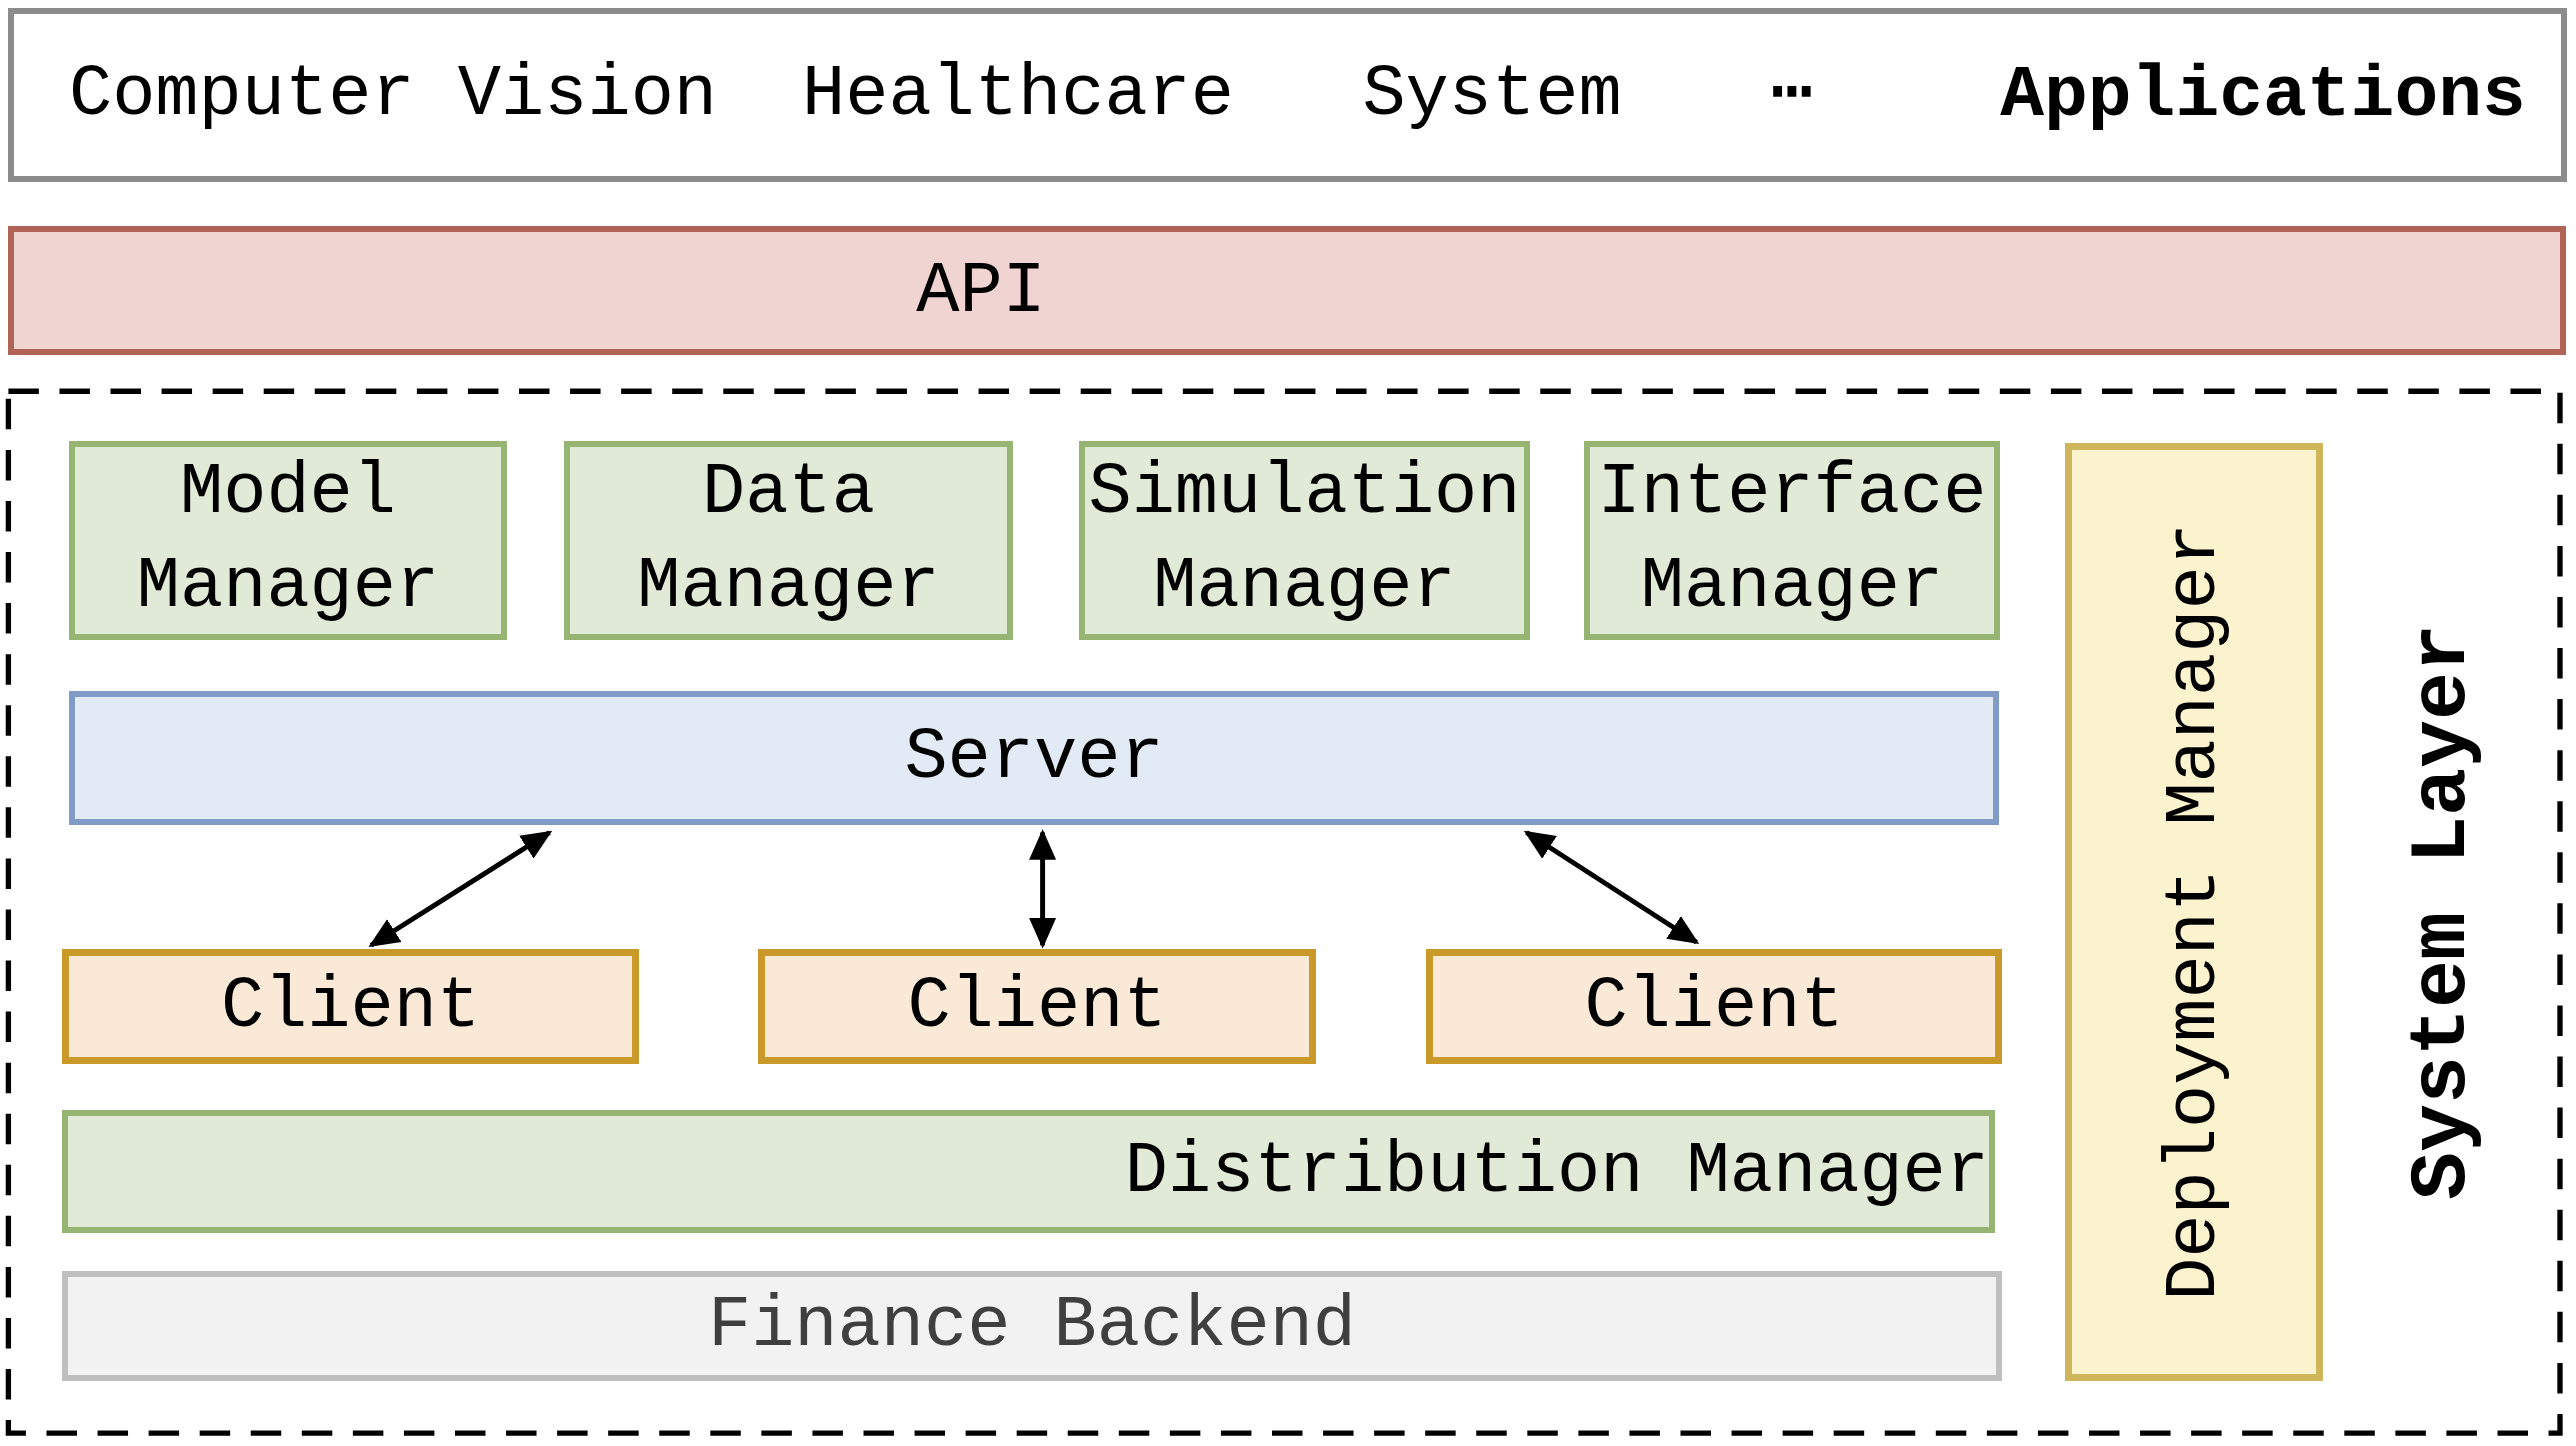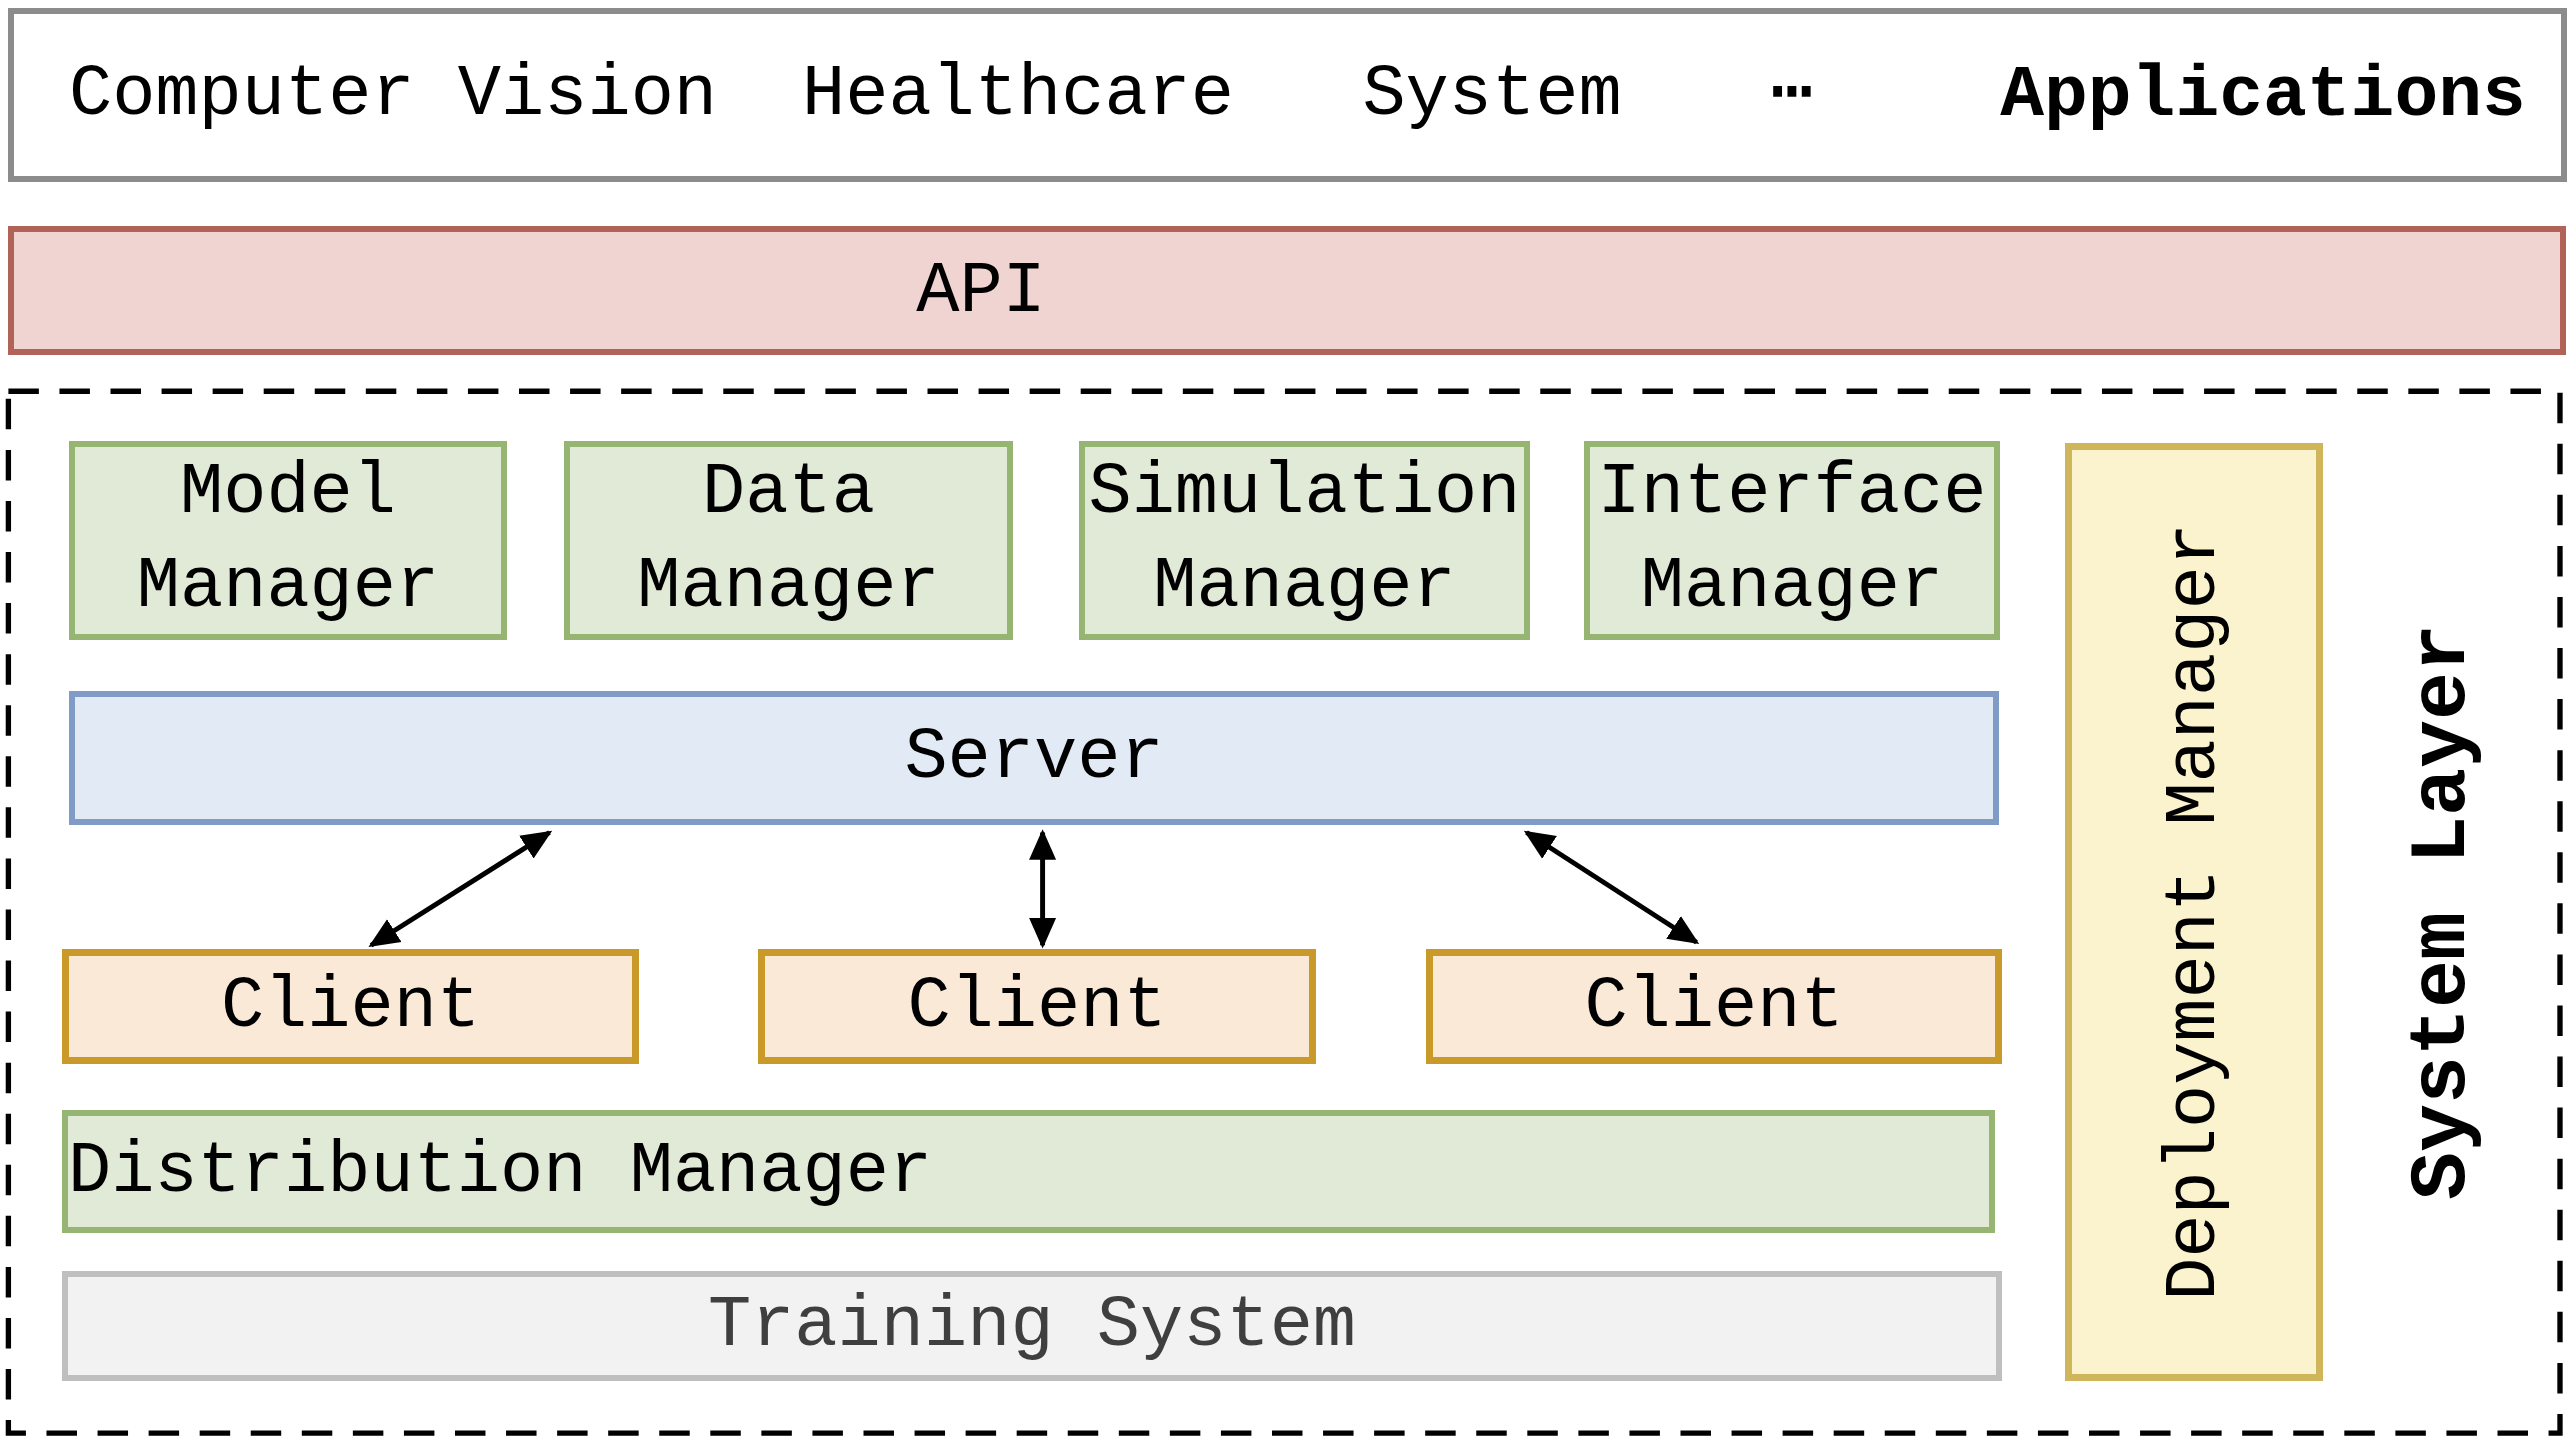--- a/index.html
+++ b/index.html
@@ -22,21 +22,21 @@
   .mgr{top:441px;height:187px;display:flex;flex-direction:column;align-items:center;justify-content:center;
        text-align:center;font-size:72px;line-height:1.3;}
   
   .server-box{left:69px;top:691px;width:1918px;height:122px;border:6.9px solid #7f9bc6;background:#e2eaf6;
        display:flex;align-items:center;justify-content:center;font-size:72px;}
   
   .client-box{top:949px;height:101px;border:7.6px solid #c9992a;background:#fae9d7;
        display:flex;align-items:center;justify-content:center;font-size:72px;}
   
   .dist-box{left:62px;top:1110px;width:1921px;height:111px;
-       display:flex;align-items:center;justify-content:flex-start;font-size:72px;}
+       display:flex;align-items:center;justify-content:flex-end;font-size:72px;}
   
   .train-box{left:62px;top:1271px;width:1928px;height:98px;border:6.9px solid #bfbfbf;background:#f2f2f2;
        display:flex;align-items:center;justify-content:center;font-size:72px;color:#3f3f3f;}
   
   .deploy-box{left:2065px;top:443px;width:244px;height:924px;border:7.6px solid #d0b65a;background:#fbf2ce;}
   .vtext{
     position:absolute;transform:translate(-50%,-50%) rotate(-90deg);
     font-size:72px;white-space:nowrap;line-height:1;
   }
   .vtext.bold{font-size:80px;font-weight:bold;}
@@ -98,21 +98,21 @@
   </div>
   <div class="abs client-box" style="left:1426px;width:562px">
     <span>Client</span>
   </div>
 
   <div class="abs green dist-box">
     <span>Distribution Manager</span>
   </div>
 
   <div class="abs train-box">
-    <span>Training System</span>
+    <span>Finance Backend</span>
   </div>
 
   <div class="abs deploy-box"></div>
   <span class="vtext" style="left:2195px;top:912px">Deployment Manager</span>
 
   <span class="vtext bold" style="left:2443px;top:912px">System Layer</span>
 
 </div>
 
 

